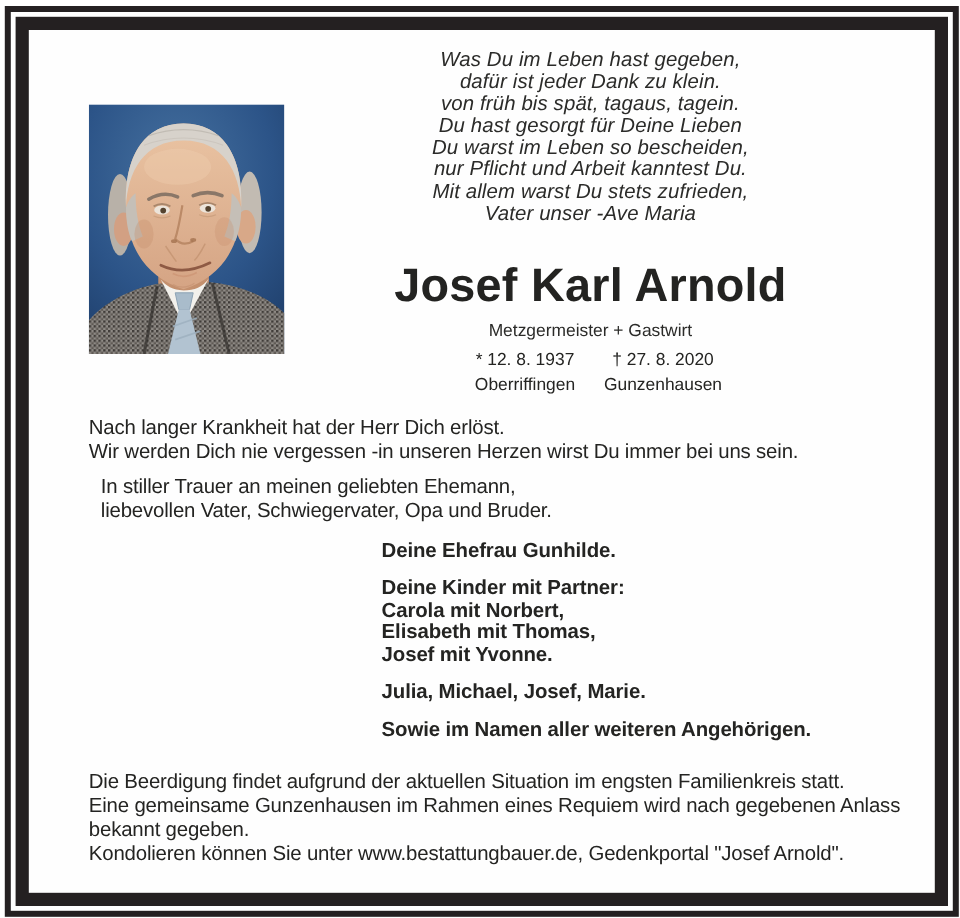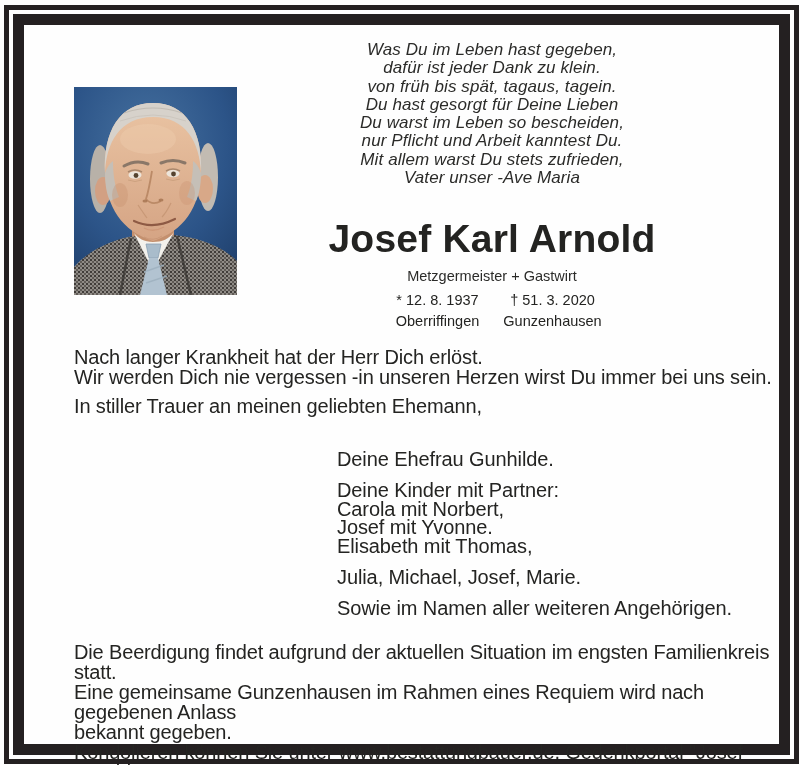--- a/index.html
+++ b/index.html
@@ -29,24 +29,24 @@
   }
   .profession {
     position:absolute; left:126px; top:243px; width:684px;
     text-align:center; font-size:14.5px; color:#2b2b29;
   }
   .vitals {
     position:absolute; left:356px; top:266px; width:230px;
     display:grid; grid-template-columns:1fr 1fr; row-gap:2px;
     font-size:14.5px; line-height:19px; text-align:center; white-space:nowrap;
   }
-  .block { position:absolute; font-size:20px; letter-spacing:-0.15px; }
+  .block { position:absolute; font-size:17px; letter-spacing:-0.15px; }
   .intro    { left:50px; top:322px; line-height:20px; }
-  .mourning { left:50px; top:371px; line-height:20px; }
-  .family   { left:294px; top:425px; line-height:18.5px; font-weight:normal; letter-spacing:-0.1px;margin-left:19px; }
+  .mourning { left:60px; top:371px; line-height:20px; }
+  .family   { left:294px; top:425px; line-height:18.5px; font-weight:bold; letter-spacing:-0.1px; }
   .family .group { margin-bottom:12.5px; }
   .closing  { left:50px; top:617px; line-height:20px; }
 </style>
 </head>
 <body>
 
 <div class="page">
   <div class="frame">
 
     <div class="photo">
@@ -121,43 +121,44 @@
       <div>Mit allem warst Du stets zufrieden,</div>
       <div>Vater unser -Ave Maria</div>
     </div>
 
     <h1 class="name">Josef Karl Arnold</h1>
 
     <div class="profession">Metzgermeister + Gastwirt</div>
 
     <div class="vitals">
       <div><span>*</span> <span>12. 8. 1937</span></div>
-      <div><span>†</span> <span>51. 3. 2020</span></div>
+      <div><span>†</span> <span>27. 8. 2020</span></div>
       <div>Oberriffingen</div>
       <div>Gunzenhausen</div>
     </div>
 
     <div class="block intro">
       <div>Nach langer Krankheit hat der Herr Dich erlöst.</div>
       <div>Wir werden Dich nie vergessen -in unseren Herzen wirst Du immer bei uns sein.</div>
     </div>
 
     <div class="block mourning">
       <div>In stiller Trauer an meinen geliebten Ehemann,</div>
+      <div>liebevollen Vater, Schwiegervater, Opa und Bruder.</div>
     </div>
 
     <div class="block family">
       <div class="group">
         <div>Deine Ehefrau Gunhilde.</div>
       </div>
       <div class="group">
         <div>Deine Kinder mit Partner:</div>
         <div>Carola mit Norbert,</div>
+        <div>Elisabeth mit Thomas,</div>
         <div>Josef mit Yvonne.</div>
-        <div>Elisabeth mit Thomas,</div>
       </div>
       <div class="group">
         <div>Julia, Michael, Josef, Marie.</div>
       </div>
       <div class="group">
         <div>Sowie im Namen aller weiteren Angehörigen.</div>
       </div>
     </div>
 
     <div class="block closing">

